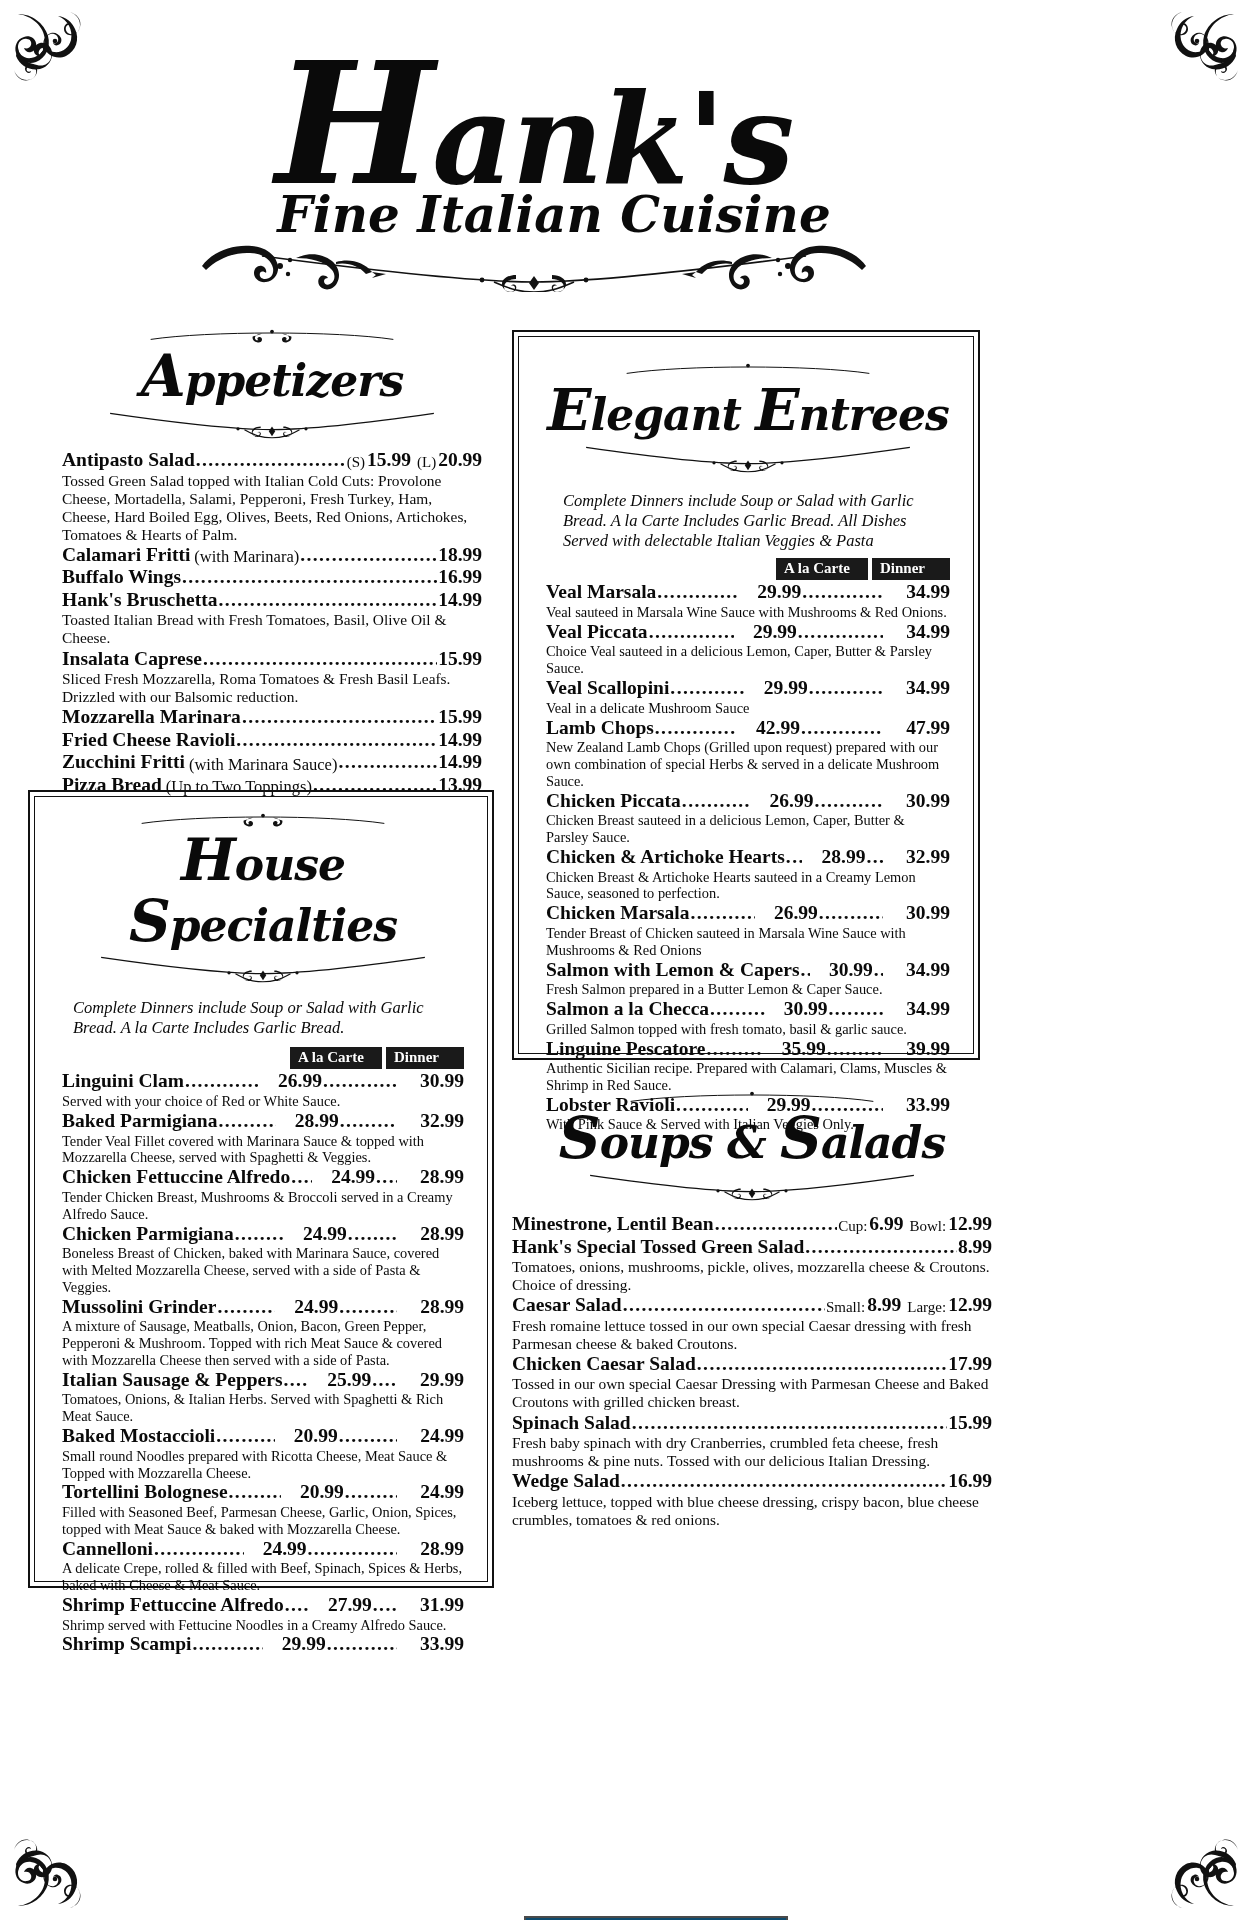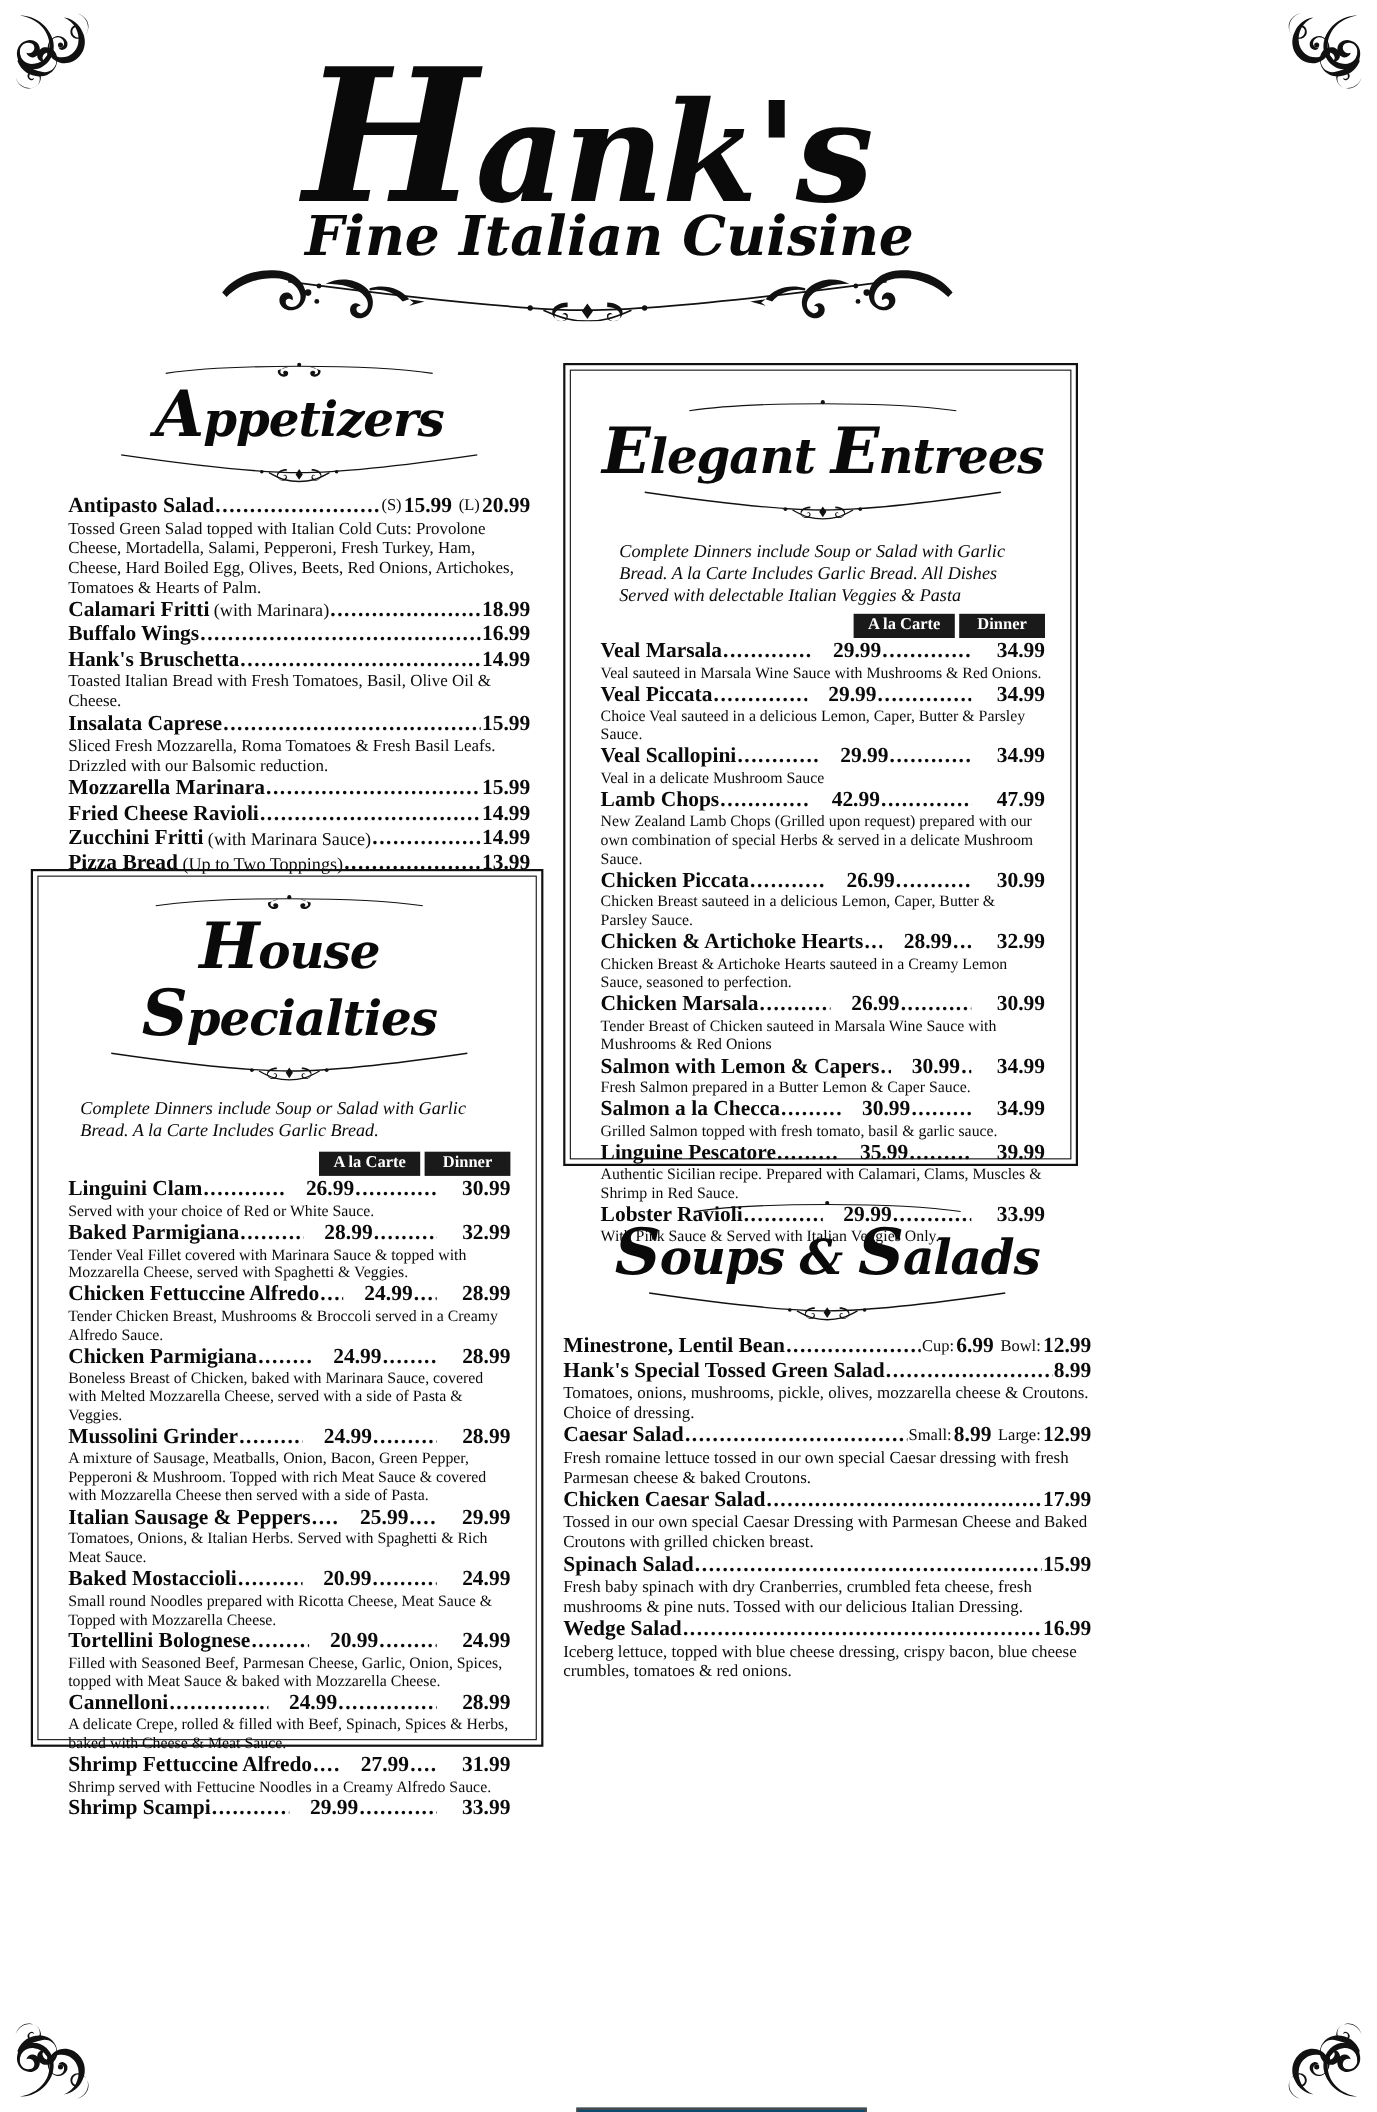--- a/index.html
+++ b/index.html
@@ -51,21 +51,21 @@
     font-style:italic; font-weight:700;
     font-size:44px; line-height:1.05;
     margin:0; letter-spacing:-1px;
   }
   .sec-title .cap { font-size:58px; }
   .sec-rule { display:block; margin:0 auto; }
 
   
   .item { margin:0; line-height:1.16; }
   .item-line {
-    display:flex; align-items:center;
+    display:flex; align-items:flex-end;
     font-family:"Liberation Serif", serif;
     font-weight:700;
     font-size:19.5px;
     white-space:nowrap;
   }
   .item-name { flex:0 0 auto; }
   .item-qual { font-weight:400; font-size:16.5px; padding-left:4px; }
   .leader {
     flex:1 1 auto; min-width:8px;
     overflow:hidden; white-space:nowrap;
@@ -87,21 +87,21 @@
     font-family:"Liberation Serif", serif;
     font-style:italic; font-size:16.5px; line-height:1.2;
     margin:0 auto;
   }
 
   .colhdr { display:flex; justify-content:flex-end; margin-bottom:1px; }
   .badge {
     background:#1a1a1a; color:#fff;
     font-family:"Liberation Serif", serif;
     font-weight:700; font-size:15px;
-    padding:2px 8px 3px; text-align:center;
+    padding:2px 8px 3px; 
   }
   .badge.carte  { width:92px; margin-right:4px; }
   .badge.dinner { width:78px; }
 
   
   .obox { position:absolute; }
   .obox .frame { position:absolute; inset:0; border:2px solid #111; }
   .obox .frame::after { content:""; position:absolute; inset:4px; border:1px solid #111; }
 
   

